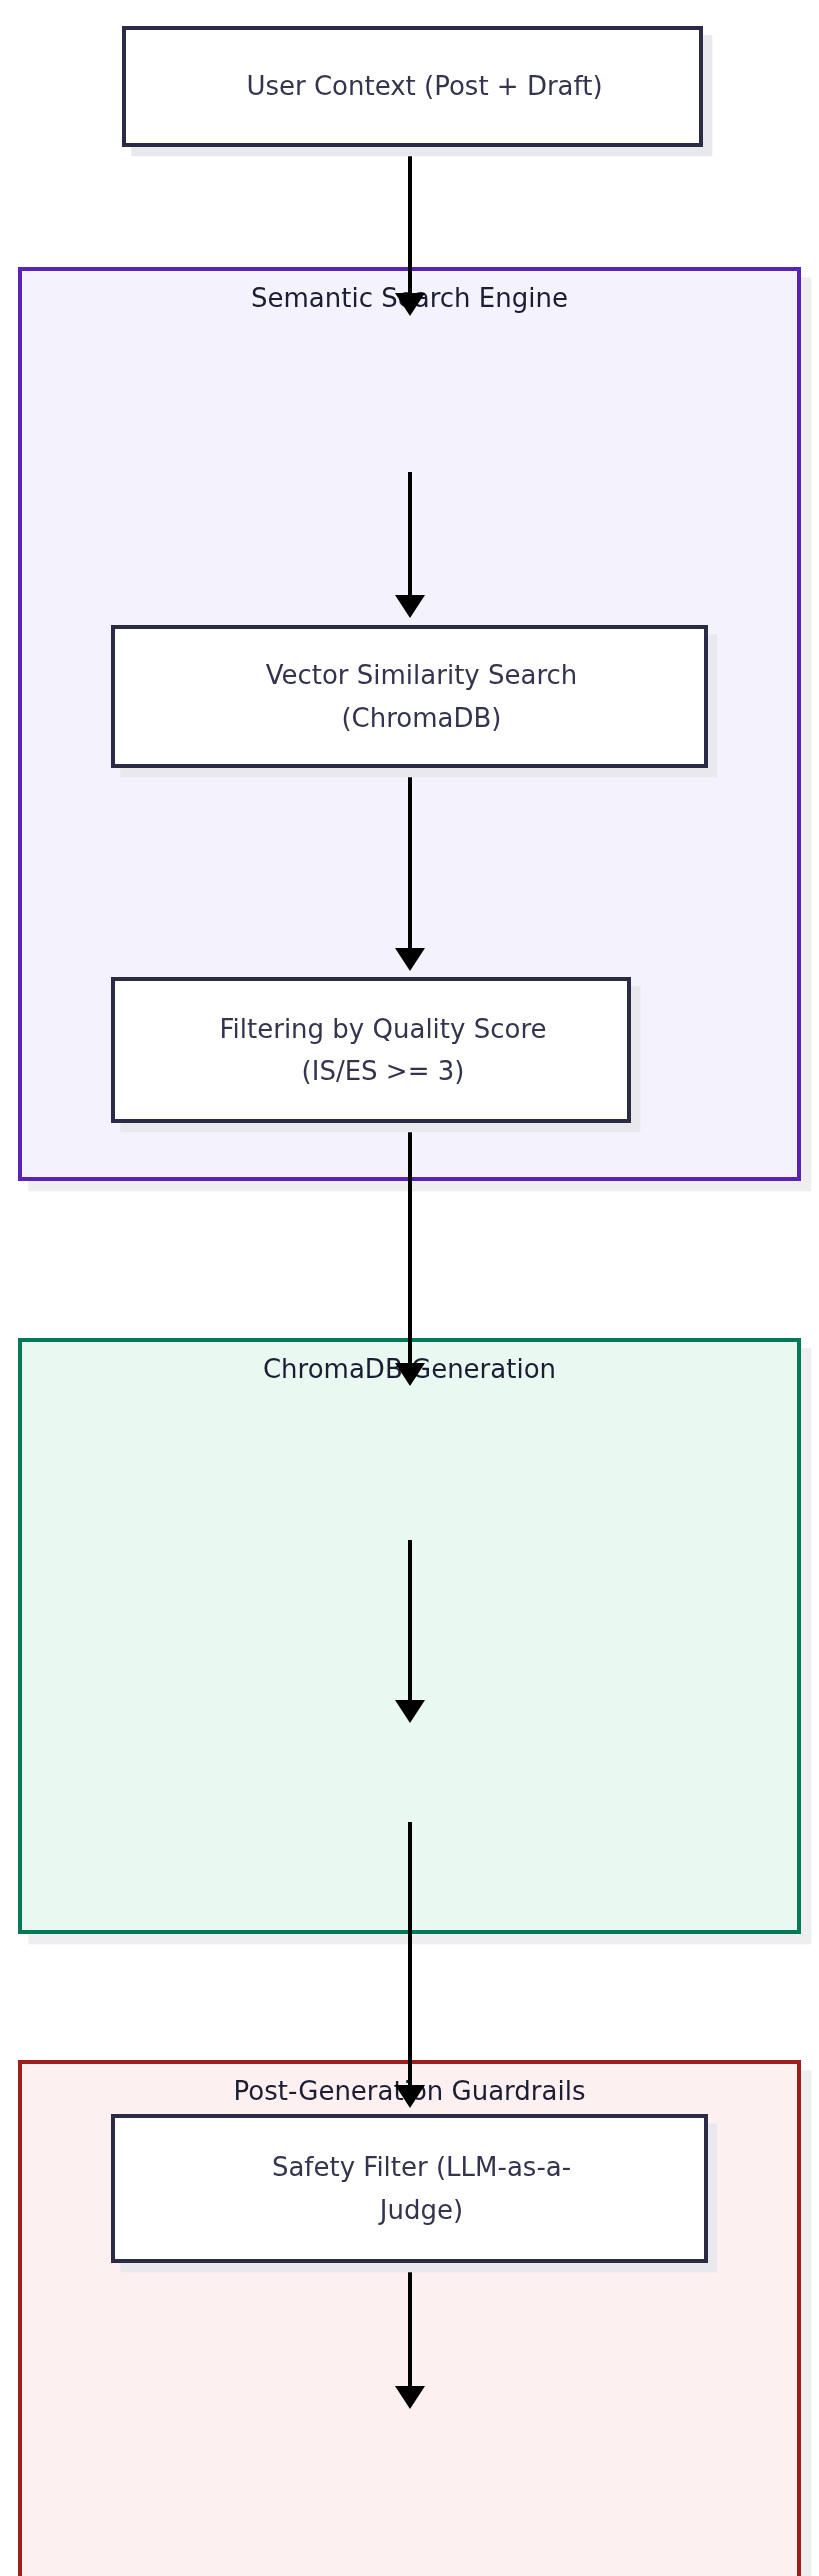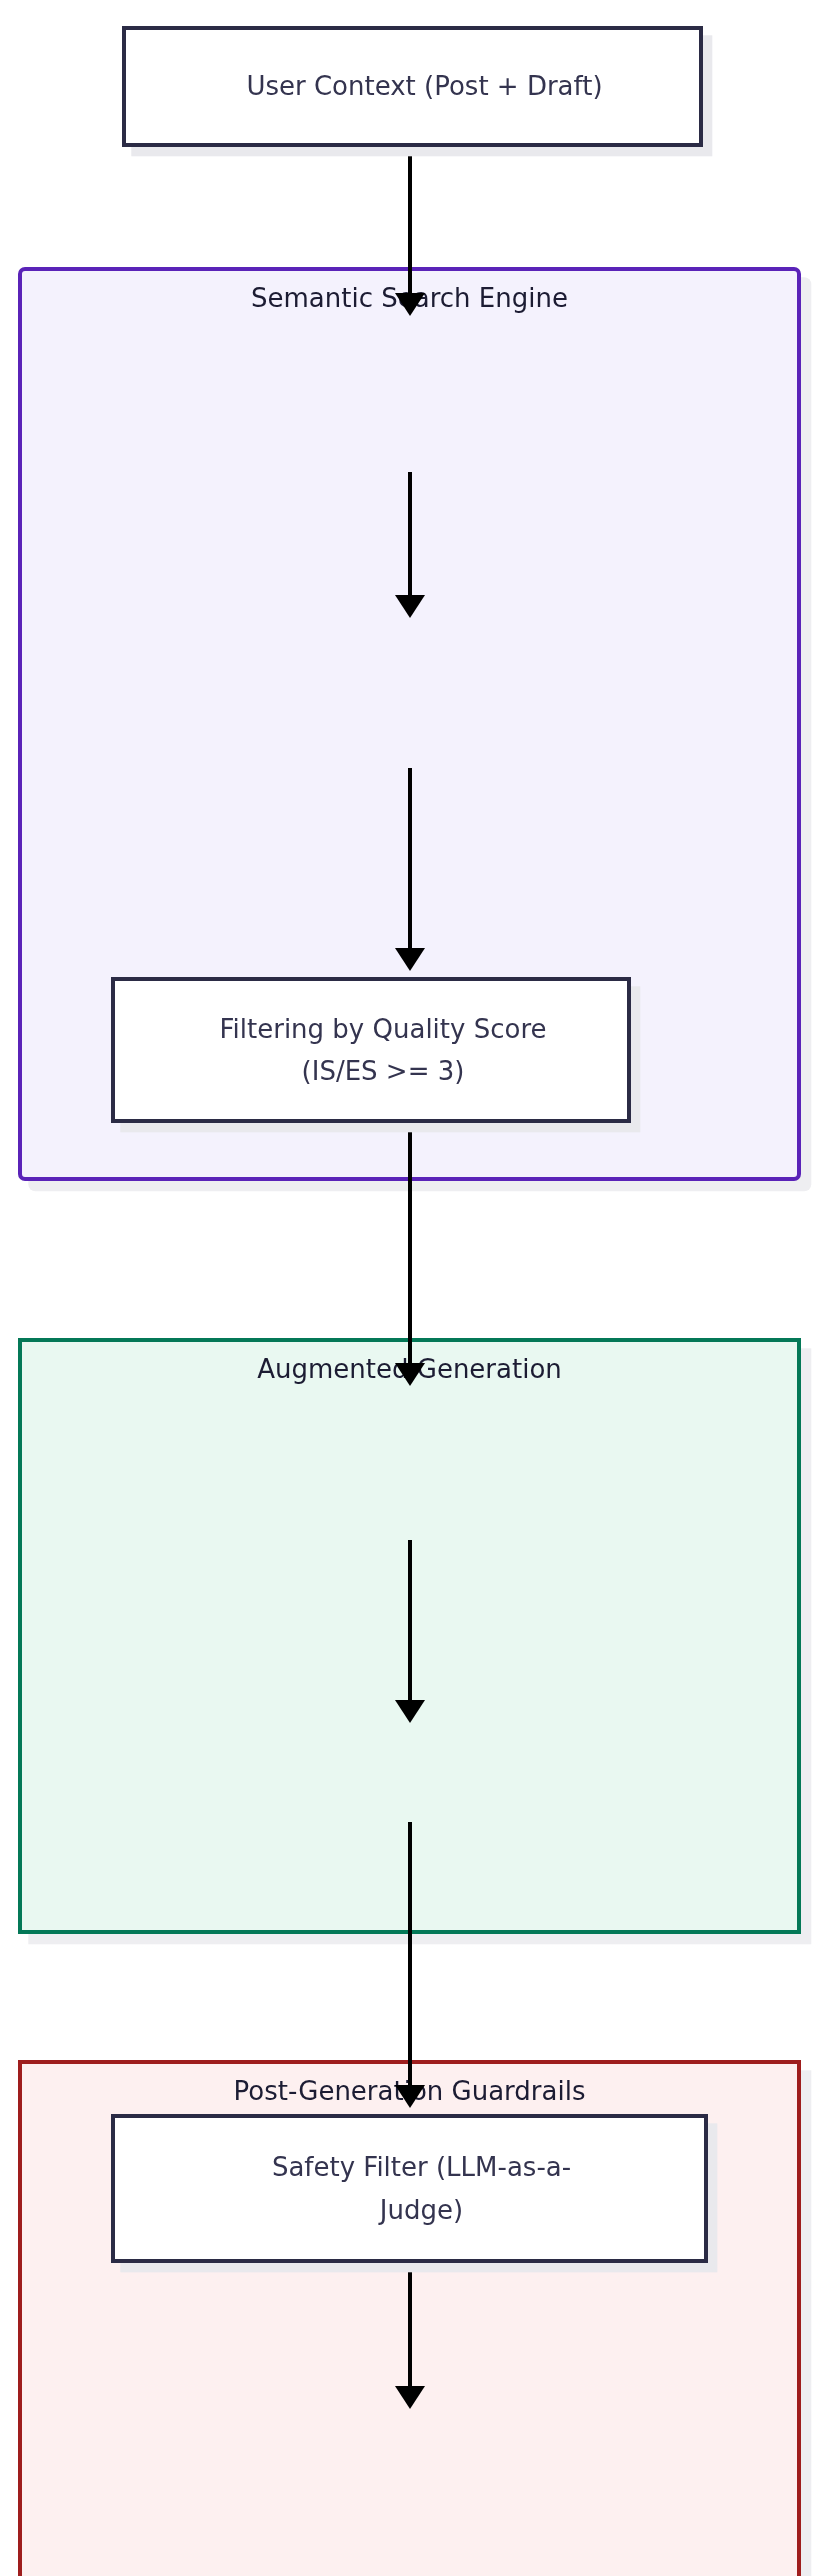--- a/index.html
+++ b/index.html
@@ -30,21 +30,21 @@
   .container-title {
     position: absolute;
     top: 12.4px;
     left: 0;
     width: 100%;
     text-align: center;
     font-size: 26px;
     color: #1c1c33;
     z-index: 1;
   }
-  .c-purple { top: 267px;  height: 914px; border-color: #5a23b8; background: #f4f2fd; border-radius: 7px; }
+  .c-purple { top: 267px;  height: 914px; border-color: #5a23b8; background: #f4f2fd; }
   .c-green  { top: 1338px; height: 596px; border-color: #047857; background: #e9f8f1; }
   .c-red    { top: 2060px; height: 558px; border-color: #9e1d1d; background: #fdf0f0; }
 
   
   .node {
     position: absolute;
     box-sizing: border-box;
     background: #ffffff;
     border: 4.6px solid #2b2b45;
     box-shadow: 9.3px 9.3px 0 0 #e9e9ed;
@@ -98,21 +98,21 @@
 </head>
 <body>
 
 <div class="canvas">
 
   <div class="container c-purple">
     <div class="container-title">Semantic Search Engine</div>
   </div>
 
   <div class="container c-green">
-    <div class="container-title">Augmented Generation</div>
+    <div class="container-title">ChromaDB Generation</div>
   </div>
 
   <div class="container c-red">
     <div class="container-title">Post-Generation Guardrails</div>
   </div>
 
   <div class="arrow" style="top:147px">
     <div class="arrow-line" style="height:146px"></div>
     <div class="arrow-head"></div>
   </div>
@@ -138,20 +138,22 @@
   </div>
   <div class="arrow" style="top:2263px">
     <div class="arrow-line" style="height:123px"></div>
     <div class="arrow-head"></div>
   </div>
 
 
   <div class="node" style="left:122px; top:26px;   width:581px; height:121px">User Context (Post + Draft)</div>
 
 
+  <div class="node" style="left:111px; top:625px; width:597px; height:143px">Vector Similarity Search
+(ChromaDB)</div>
 
   <div class="node" style="left:111px; top:977px; width:520px; height:146px">Filtering by Quality Score
 (IS/ES &gt;= 3)</div>
 
 
 
   <div class="node" style="left:111px; top:2114px; width:597px; height:149px">Safety Filter (LLM-as-a-
 Judge)</div>
 
 

